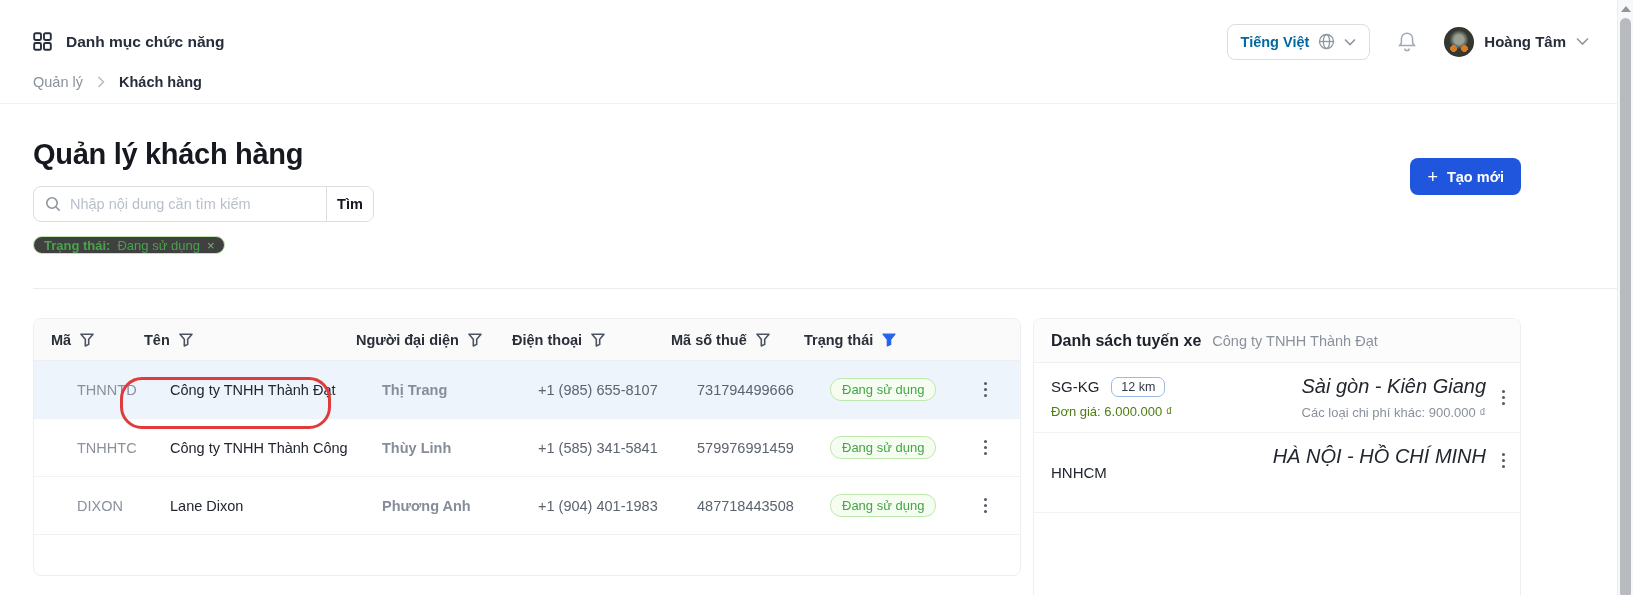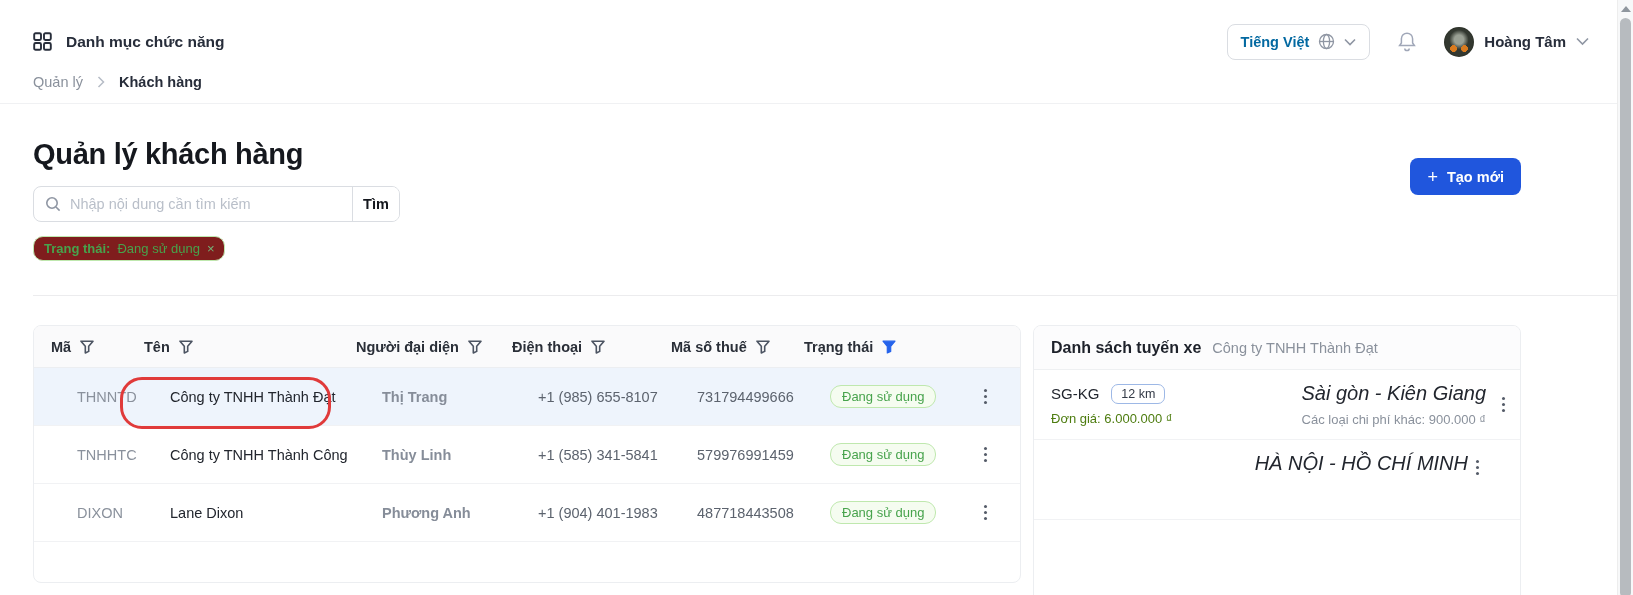--- a/index.html
+++ b/index.html
@@ -48,31 +48,31 @@
   .content { position:absolute; top:104px; left:33px; width:1488px; }
   .page-title { margin-top:34px; font-size:29px; font-weight:700; color:#15181e;
     letter-spacing:-0.3px; }
 
   .create-btn { position:absolute; top:54px; right:0; height:37px; padding:0 17px;
     background:#2056dd; color:#fff; border:none; border-radius:8px; font-size:14.5px;
     font-weight:700; display:flex; align-items:center; gap:9px; cursor:pointer;
     font-family:inherit; }
   .create-btn .plus { font-size:18px; font-weight:400; line-height:1; }
 
-  .search-group { margin-top:15px; display:flex; width:367px; height:36px;
+  .search-group { margin-top:15px; display:flex; width:341px; height:36px;
     border:1px solid #dadde2; border-radius:8px; background:#fff; overflow:hidden; }
   .search-box { flex:1; display:flex; align-items:center; gap:9px; padding:0 11px; }
   .search-box input { border:none; outline:none; flex:1; font-size:14.5px;
     color:#272d3a; font-family:inherit; background:transparent; }
   .search-box input::placeholder { color:#b9bfc9; }
   .search-btn { width:47px; border:none; border-left:1px solid #dadde2; background:#fff;
     font-size:14.5px; font-weight:700; color:#15181e; cursor:pointer; font-family:inherit; }
 
   .filter-tag { margin-top:14px; display:inline-flex; align-items:center; gap:7px;
-    height:25px; padding:0 10px; background:#7f1d1d; border:1px solid #bfe8ae;
+    height:18px; padding:0 10px; background:#404040; border:1px solid #bfe8ae;
     border-radius:10px; font-size:13px; color:#47a34c; }
   .filter-tag b { font-weight:700; }
   .tag-close { color:#74b478; font-size:13px; cursor:pointer; line-height:1; }
 
   .divider { margin-top:34px; width:1584px; height:1px; background:#ececee; }
 
   .panels { display:flex; gap:12px; margin-top:29px; align-items:flex-start; }
 
   
   .table-panel { width:988px; height:258px; border:1px solid #eceef1; border-radius:8px;
@@ -327,20 +327,23 @@
         </div>
         <div class="kebab" style="margin-left:auto;">
             <i></i>
             <i></i>
             <i></i>
           </div>
       </div>
 
 
       <div class="route-row" style="min-height:80px;">
+        <div class="route-left">
+          <span class="route-code">HNHCM</span>
+        </div>
         <div class="route-right" style="align-self:start;">
           <span class="route-name">HÀ NỘI - HỒ CHÍ MINH</span>
         </div>
         <div class="kebab" style="margin-left:auto; align-self:start; margin-top:4px;">
             <i></i>
             <i></i>
             <i></i>
           </div>
       </div>
     </aside>

